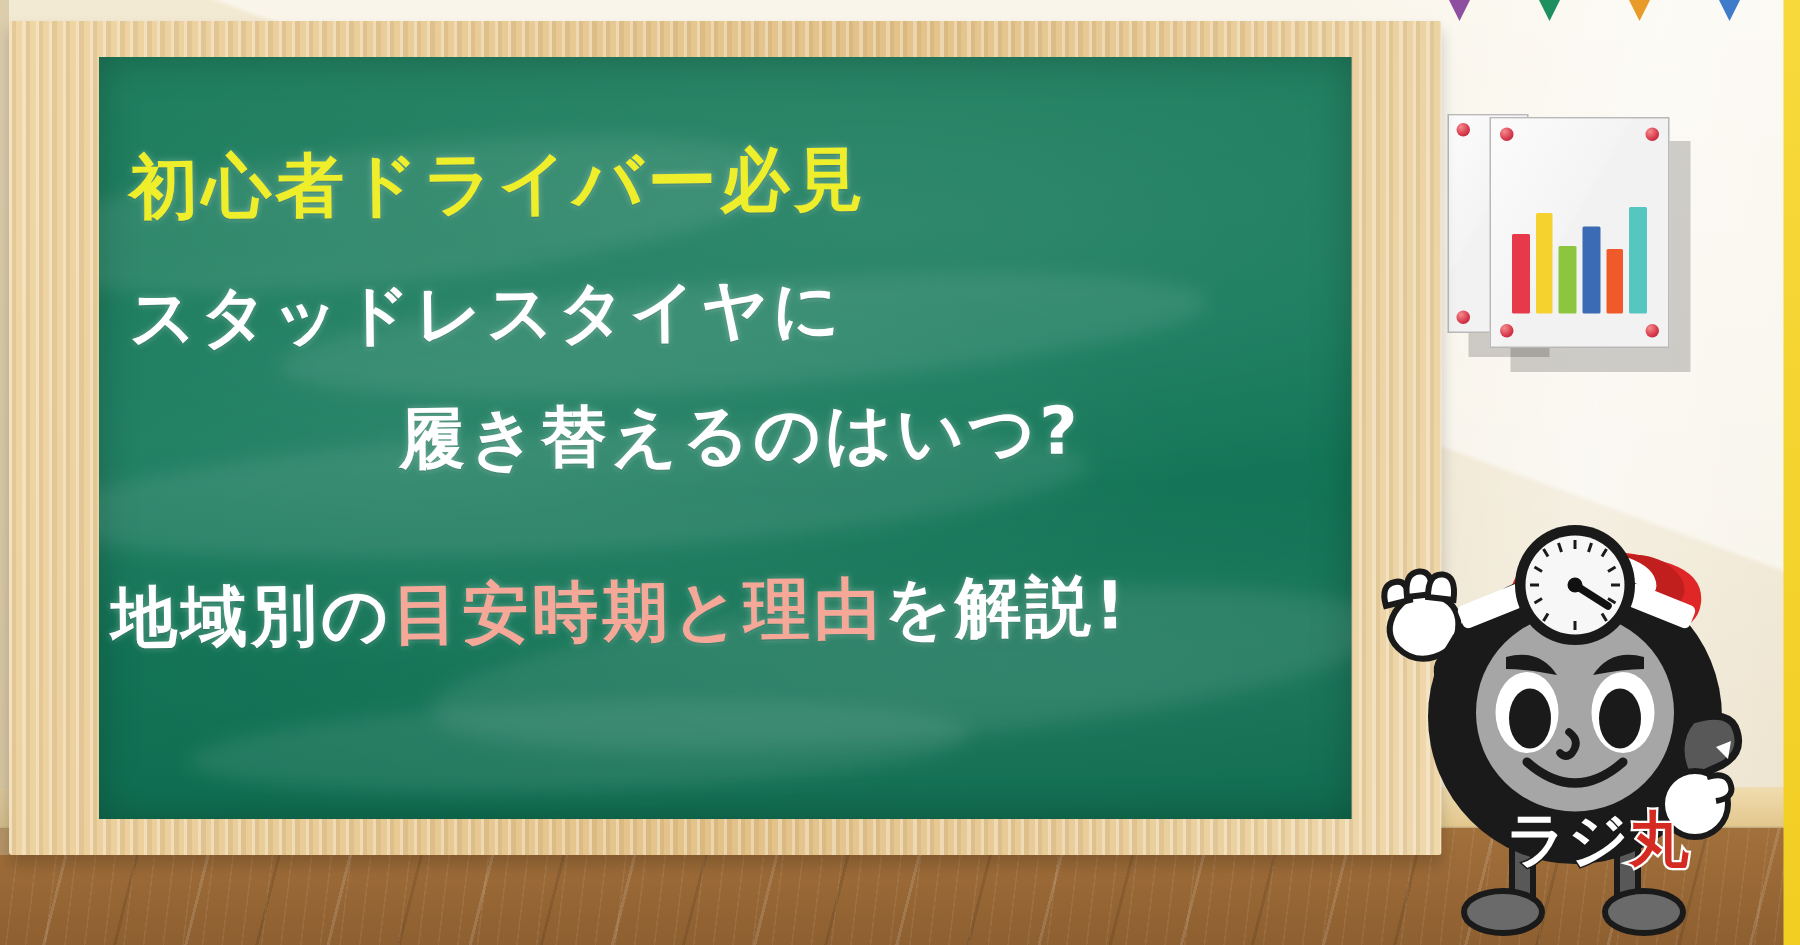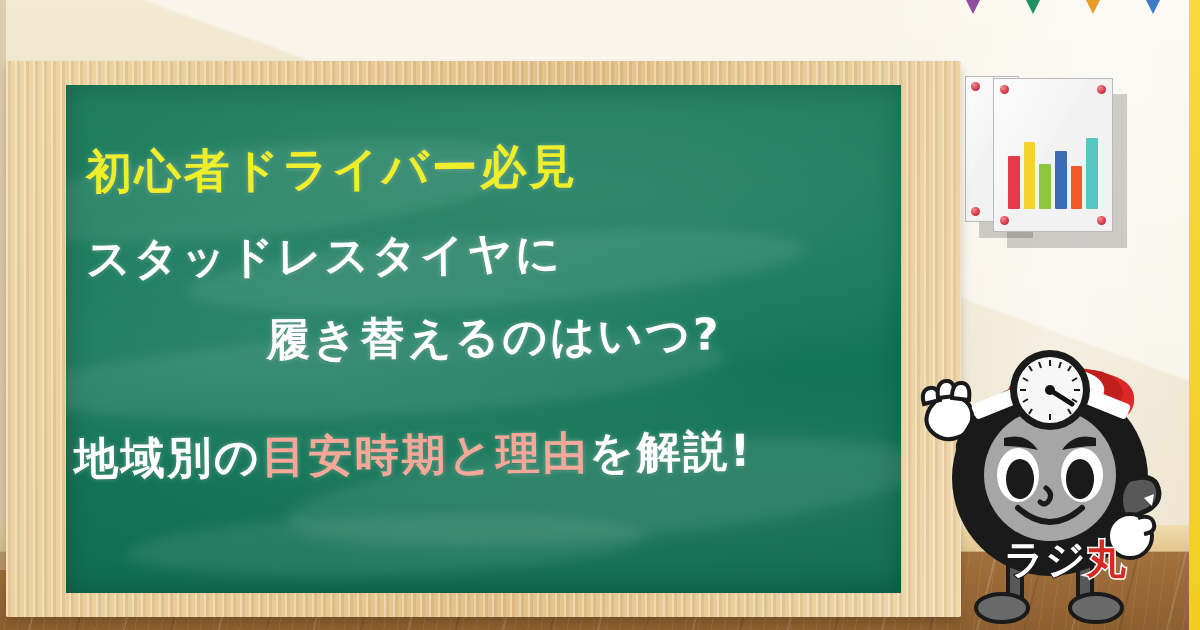--- a/index.html
+++ b/index.html
@@ -70,21 +70,20 @@
   .board-frame{
     position:absolute;left:6px;top:14px;width:955px;height:556px;
     background:
       repeating-linear-gradient(90deg,
         rgba(255,255,255,.30) 0px, rgba(255,255,255,.30) 2px,
         rgba(150,110,55,.12) 2px, rgba(150,110,55,.12) 5px,
         rgba(255,255,255,.0) 5px, rgba(255,255,255,.0) 9px),
       linear-gradient(100deg,#EFD6A6,#E3C289 55%,#EFD8AC);
     box-shadow:0 6px 10px rgba(0,0,0,.18);
     border-radius:2px;
-    margin-top:47px;
   }
   .board{
     position:absolute;left:60px;top:24px;width:835px;height:508px;
     overflow:hidden;
     background:
       radial-gradient(120% 58% at 62% 22%, rgba(255,255,255,.10) 0%, rgba(255,255,255,0) 62%),
       radial-gradient(90% 40% at 25% 52%, rgba(255,255,255,.09) 0%, rgba(255,255,255,0) 70%),
       radial-gradient(100% 34% at 72% 80%, rgba(255,255,255,.07) 0%, rgba(255,255,255,0) 72%),
       linear-gradient(175deg,#1F7E5E 0%,#15795A 45%,#0E6B4E 100%);
     box-shadow:inset 0 0 28px rgba(0,0,0,.22);

